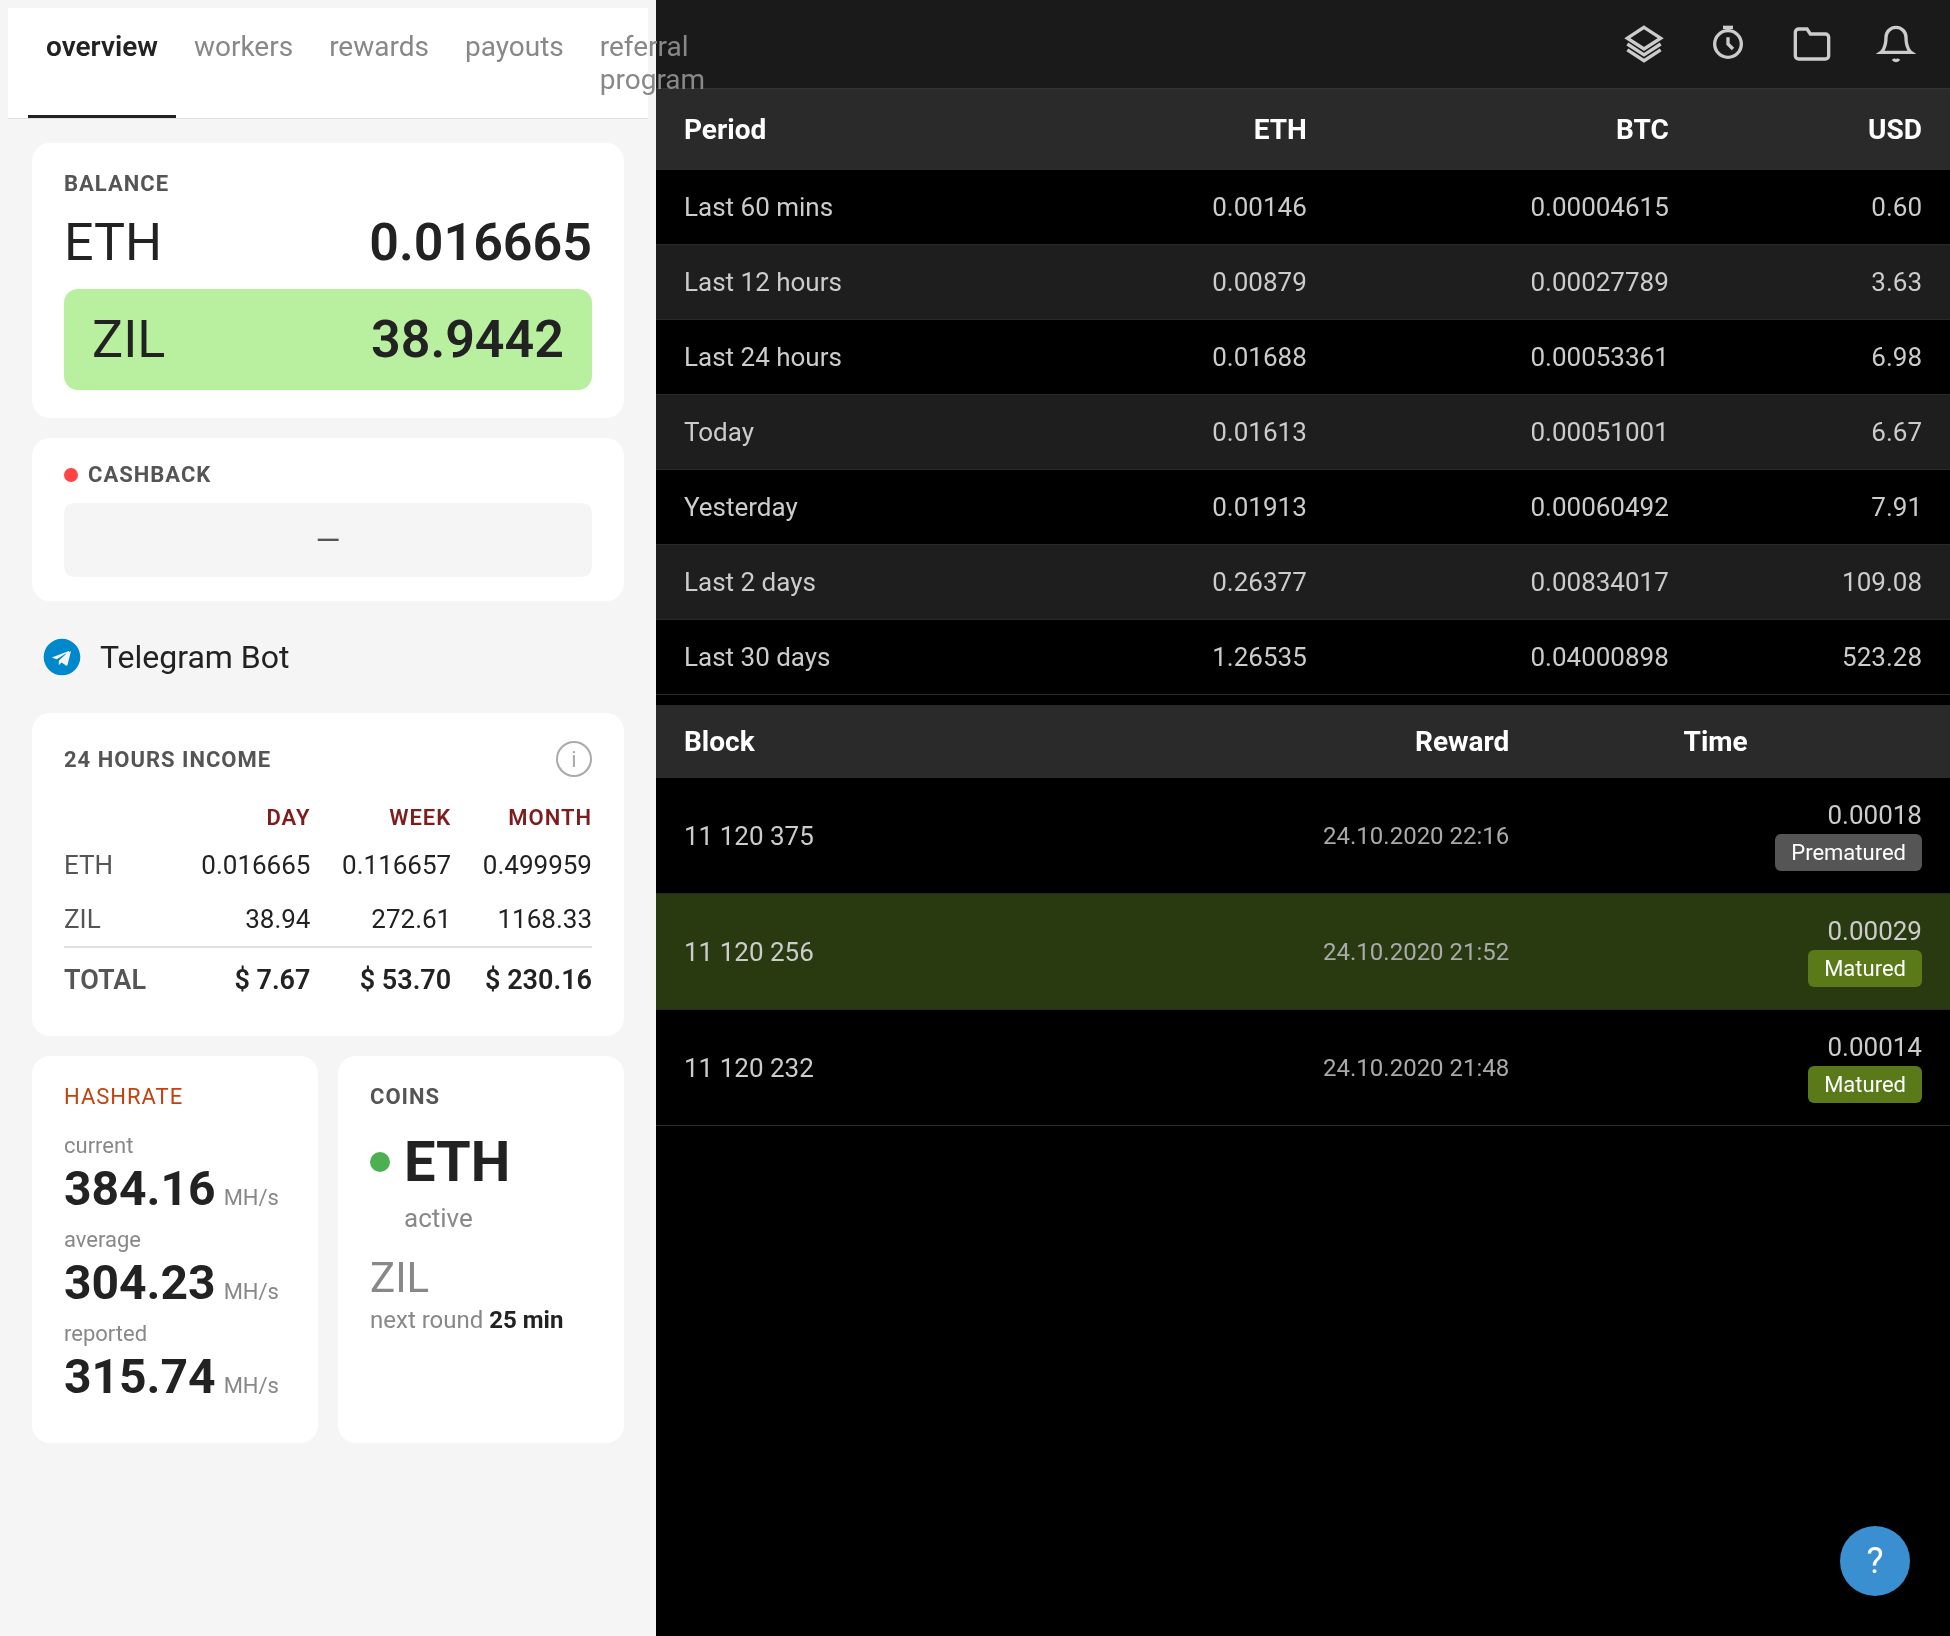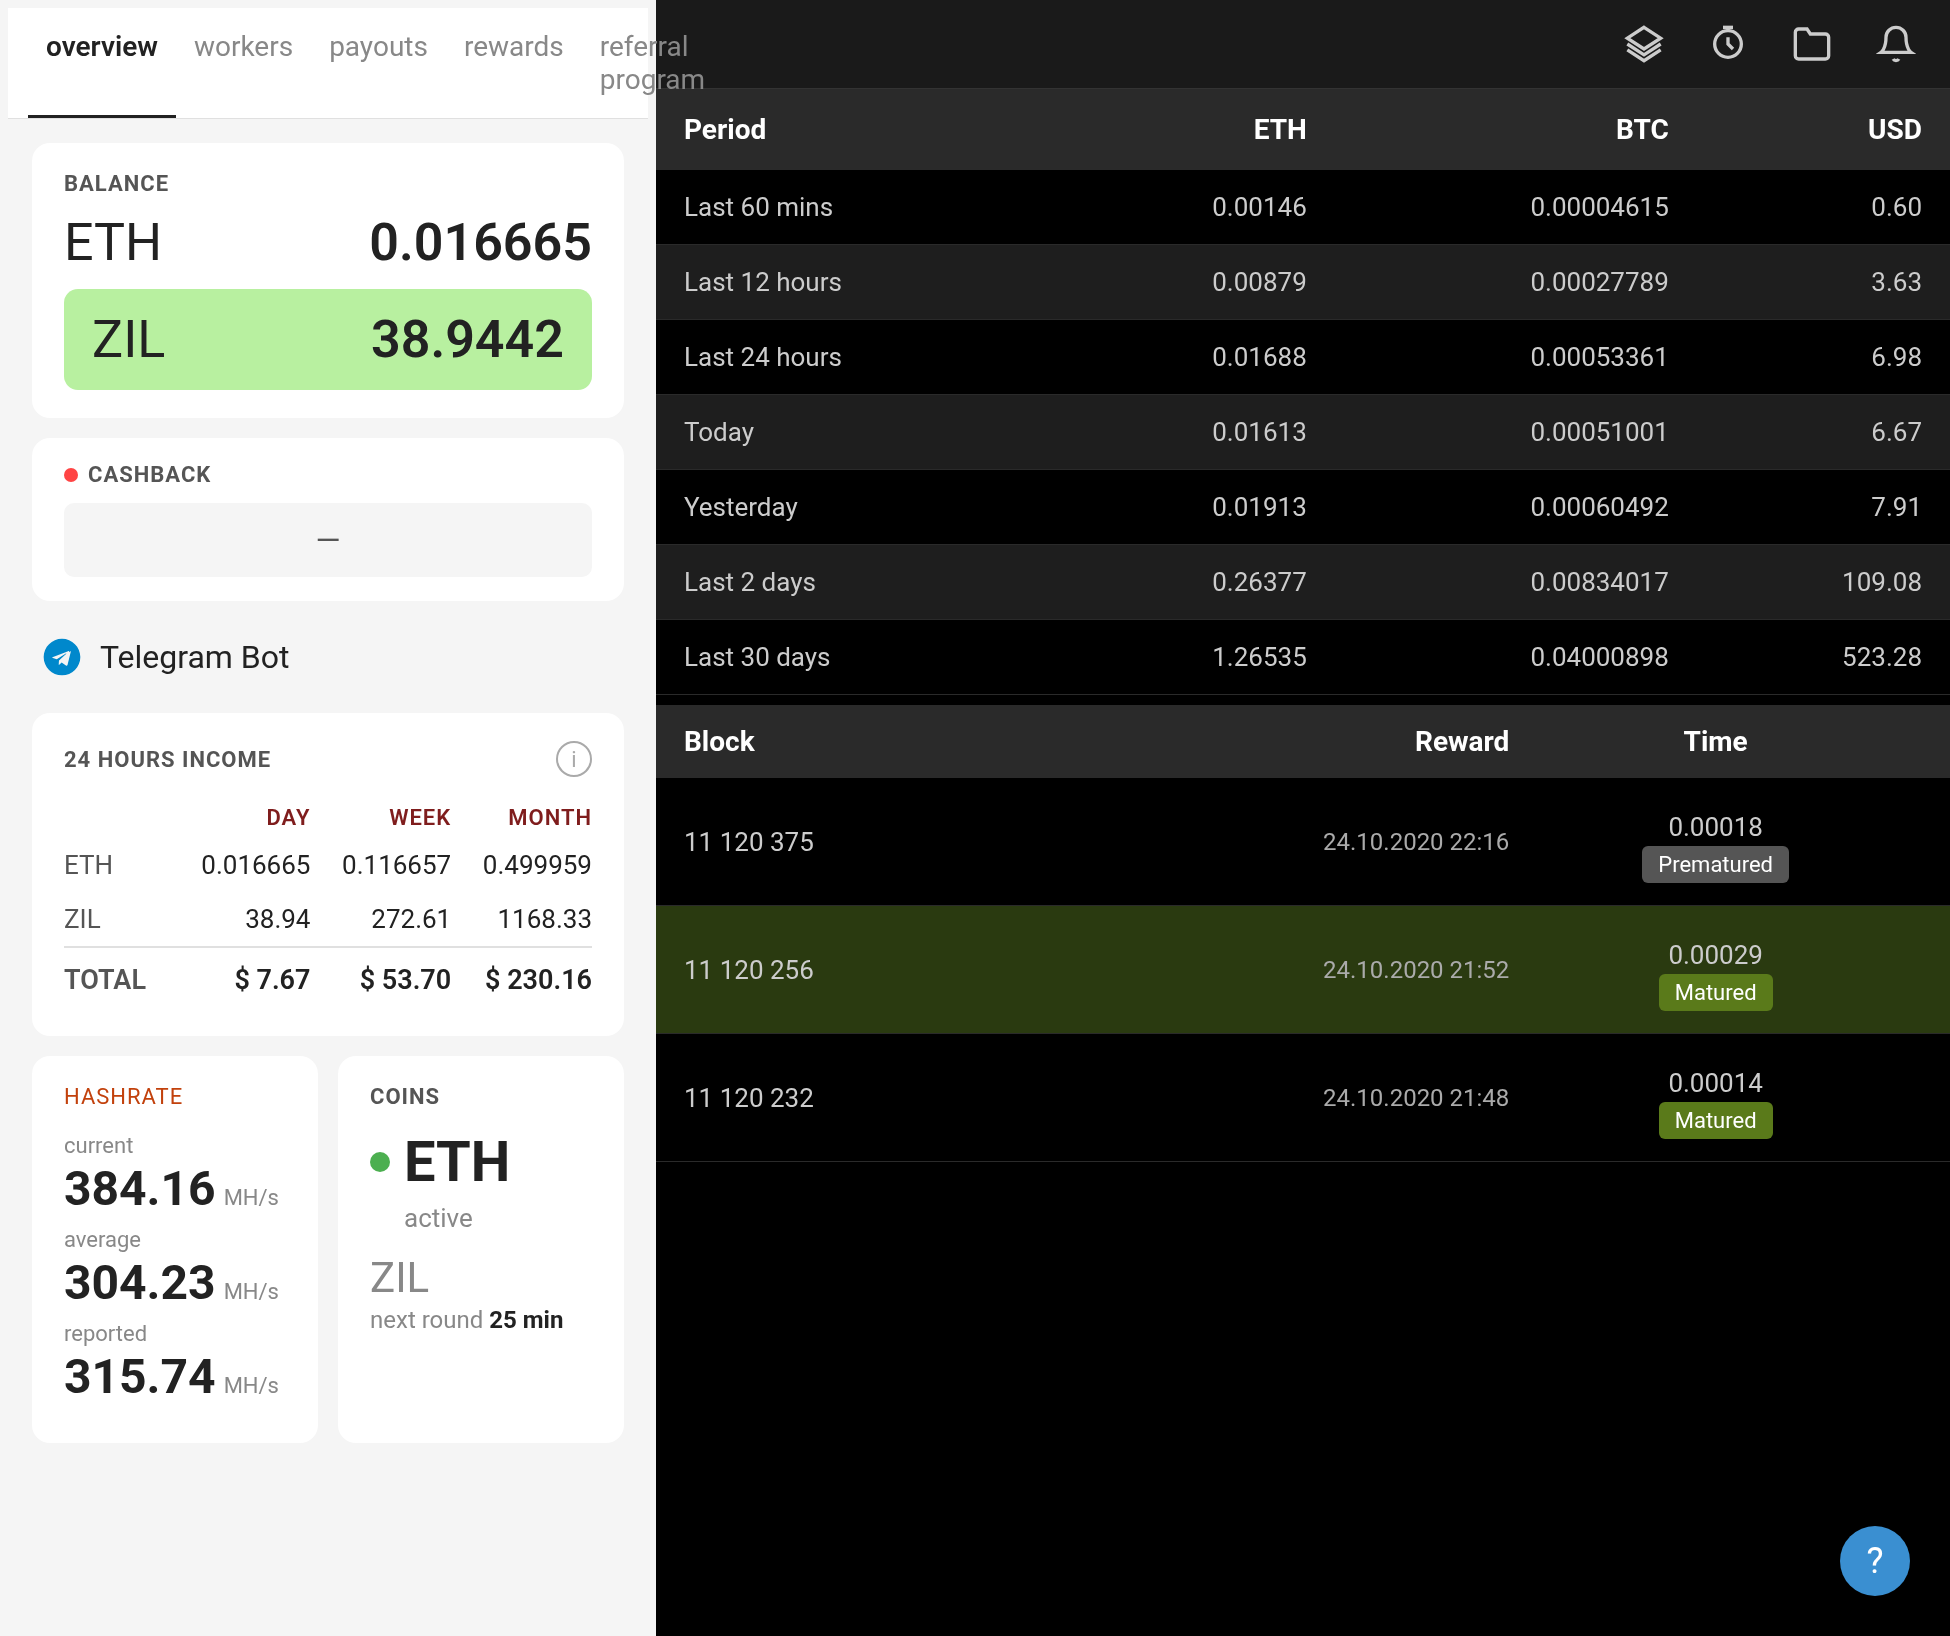--- a/index.html
+++ b/index.html
@@ -417,22 +417,21 @@
     .block-number {
       font-size: 26px;
       color: #ccc;
     }
     .block-time {
       font-size: 24px;
       color: #aaa;
       text-align: right;
     }
     .block-reward {
-      text-align: center;
-      margin-top: 12px;
+      text-align: right;
     }
     .block-reward-value {
       font-size: 26px;
       color: #ccc;
       display: block;
     }
     .block-reward-badge {
       display: inline-block;
       padding: 6px 16px;
       border-radius: 6px;
@@ -467,22 +466,22 @@
     }
   </style>
 </head>
 <body>
 
 <div class="left-panel">
 
   <nav class="nav-tabs">
     <div class="nav-tab active">overview</div>
     <div class="nav-tab">workers</div>
+    <div class="nav-tab">rewards</div>
     <div class="nav-tab">payouts</div>
-    <div class="nav-tab">rewards</div>
     <div class="nav-tab">referral program</div>
   </nav>
 
   <div class="left-content">
 
     <div class="balance-card">
       <div class="balance-label">BALANCE</div>
       <div class="balance-eth-row">
         <span class="balance-eth-label">ETH</span>
         <span class="balance-eth-value">0.016665</span>

